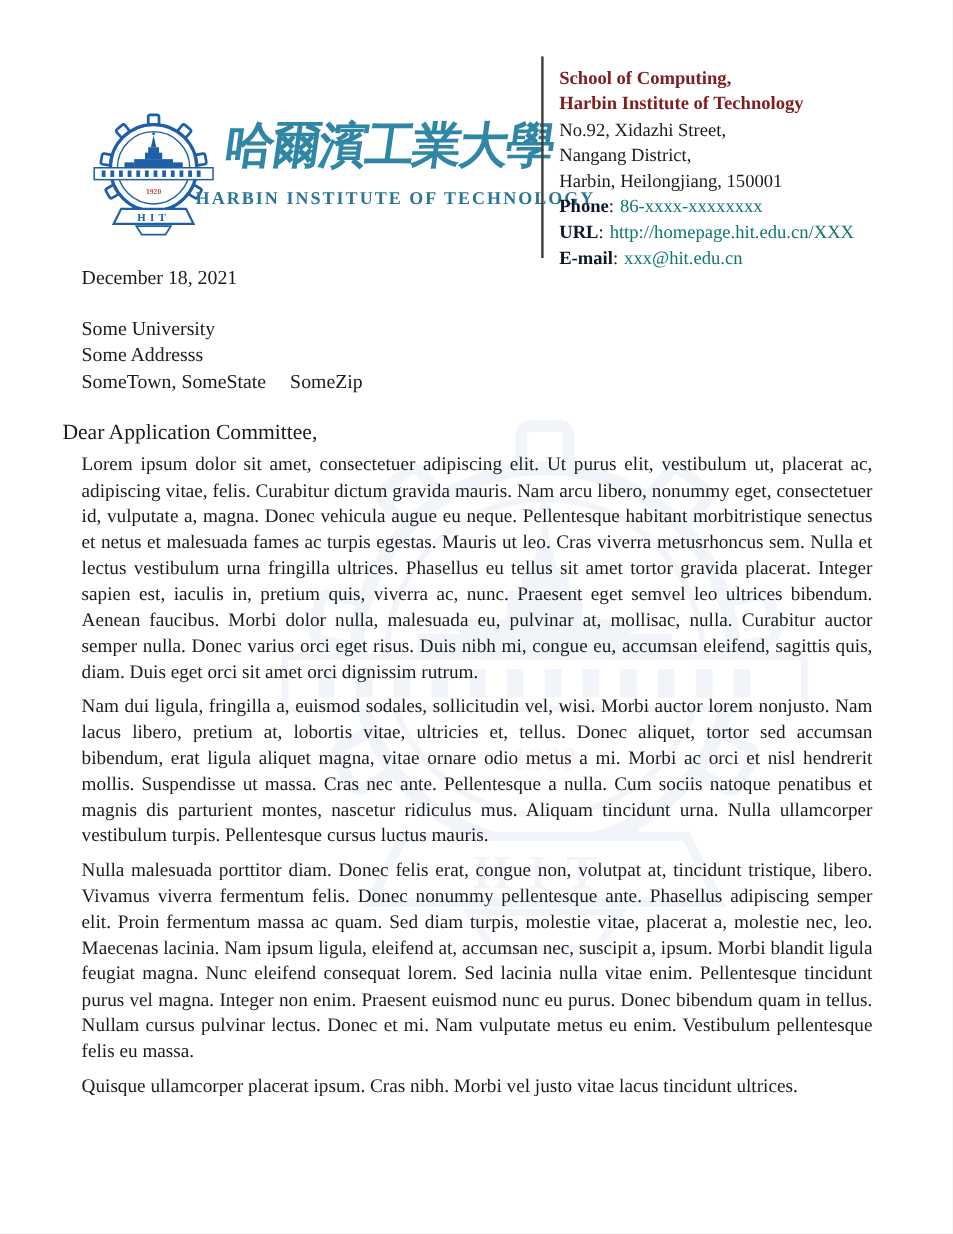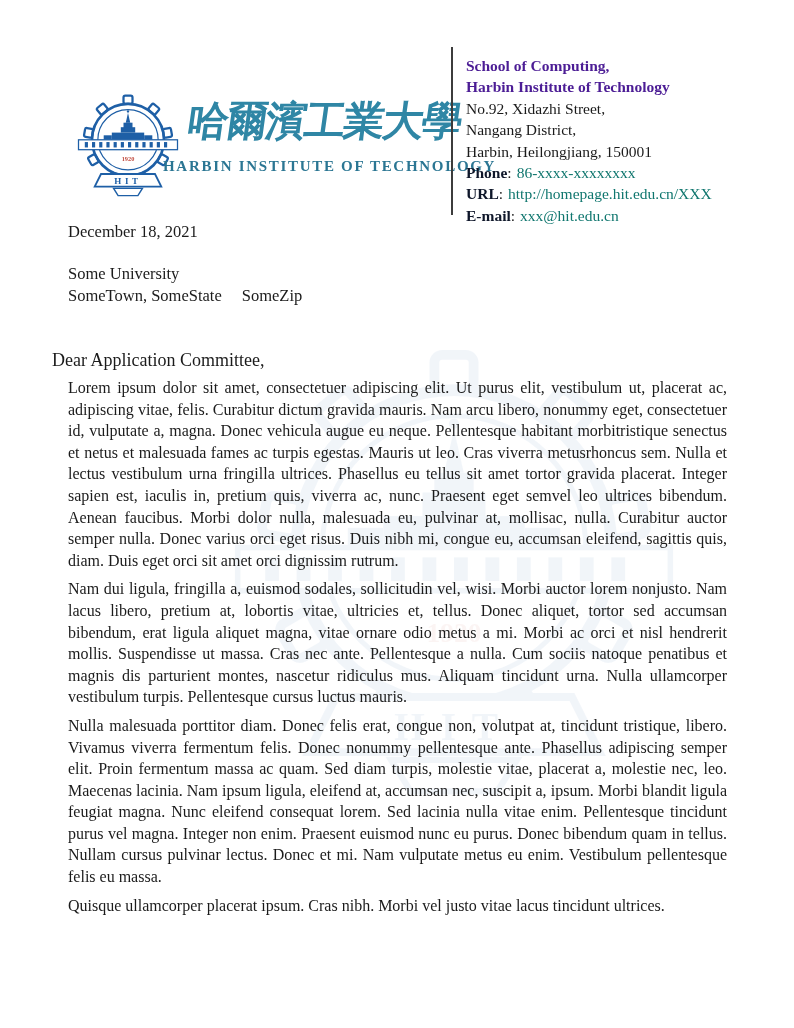--- a/index.html
+++ b/index.html
@@ -19,21 +19,21 @@
     font-size:41px; font-weight:bold; color:#2f86a5;
     transform:skewX(-8deg); letter-spacing:-2px; white-space:nowrap;
   }
   .english-name {
     position:absolute; left:163px; top:158px;
     font-size:15px; font-weight:bold; letter-spacing:1.7px; color:#2b7693;
     white-space:nowrap;
   }
   .vrule { position:absolute; left:451px; top:47px; width:2px; height:168px; background:#3c3c3c; }
   .contact { position:absolute; left:466px; top:55px; font-size:15.5px; line-height:21.4px; }
-  .contact .hd  { font-weight:bold; color:#4c1d95; }
+  .contact .hd  { font-weight:bold; color:#7f1d1d; }
   .contact .lbl { font-weight:bold; color:#0f172a; }
   .contact .sep { color:#1b1b1b; }
   .contact .val { color:#0f766e; margin-left:5px; }
   
   .date       { position:absolute; left:68px; top:222px; font-size:16.5px; }
   .recipient  { position:absolute; left:68px; top:263px; font-size:16.5px; line-height:22px; }
   .zipgap     { display:inline-block; width:20px; }
   .salutation { position:absolute; left:52px; top:350px; font-size:18px; }
   .body-text  { position:absolute; left:68px; top:377px; width:659px;
                 font-size:16px; line-height:21.6px; text-align:justify; }
@@ -148,20 +148,21 @@
       <div><span class="lbl">Phone</span><span class="sep">:</span><span class="val">86-xxxx-xxxxxxxx</span></div>
       <div><span class="lbl">URL</span><span class="sep">:</span><span class="val">http://homepage.hit.edu.cn/XXX</span></div>
       <div><span class="lbl">E-mail</span><span class="sep">:</span><span class="val">xxx@hit.edu.cn</span></div>
     </div>
   </header>
 
   <div class="date">December 18, 2021</div>
 
   <div class="recipient">
     <div>Some University</div>
+    <div>Some Addresss</div>
     <div><span>SomeTown, SomeState</span><span class="zipgap"></span><span>SomeZip</span></div>
   </div>
 
   <div class="salutation">Dear Application Committee,</div>
 
   <div class="body-text">
     <p>Lorem ipsum dolor sit amet, consectetuer adipiscing elit. Ut purus elit, vestibulum ut, placerat ac, adipiscing vitae, felis. Curabitur dictum gravida mauris. Nam arcu libero, nonummy eget, consectetuer id, vulputate a, magna. Donec vehicula augue eu neque. Pellentesque habitant morbitristique senectus et netus et malesuada fames ac turpis egestas. Mauris ut leo. Cras viverra metusrhoncus sem. Nulla et lectus vestibulum urna fringilla ultrices. Phasellus eu tellus sit amet tortor gravida placerat. Integer sapien est, iaculis in, pretium quis, viverra ac, nunc. Praesent eget semvel leo ultrices bibendum. Aenean faucibus. Morbi dolor nulla, malesuada eu, pulvinar at, mollisac, nulla. Curabitur auctor semper nulla. Donec varius orci eget risus. Duis nibh mi, congue eu, accumsan eleifend, sagittis quis, diam. Duis eget orci sit amet orci dignissim rutrum.</p>
     <p>Nam dui ligula, fringilla a, euismod sodales, sollicitudin vel, wisi. Morbi auctor lorem nonjusto. Nam lacus libero, pretium at, lobortis vitae, ultricies et, tellus. Donec aliquet, tortor sed accumsan bibendum, erat ligula aliquet magna, vitae ornare odio metus a mi. Morbi ac orci et nisl hendrerit mollis. Suspendisse ut massa. Cras nec ante. Pellentesque a nulla. Cum sociis natoque penatibus et magnis dis parturient montes, nascetur ridiculus mus. Aliquam tincidunt urna. Nulla ullamcorper vestibulum turpis. Pellentesque cursus luctus mauris.</p>
     <p>Nulla malesuada porttitor diam. Donec felis erat, congue non, volutpat at, tincidunt tristique, libero. Vivamus viverra fermentum felis. Donec nonummy pellentesque ante. Phasellus adipiscing semper elit. Proin fermentum massa ac quam. Sed diam turpis, molestie vitae, placerat a, molestie nec, leo. Maecenas lacinia. Nam ipsum ligula, eleifend at, accumsan nec, suscipit a, ipsum. Morbi blandit ligula feugiat magna. Nunc eleifend consequat lorem. Sed lacinia nulla vitae enim. Pellentesque tincidunt purus vel magna. Integer non enim. Praesent euismod nunc eu purus. Donec bibendum quam in tellus. Nullam cursus pulvinar lectus. Donec et mi. Nam vulputate metus eu enim. Vestibulum pellentesque felis eu massa.</p>
     <p>Quisque ullamcorper placerat ipsum. Cras nibh. Morbi vel justo vitae lacus tincidunt ultrices.</p>

